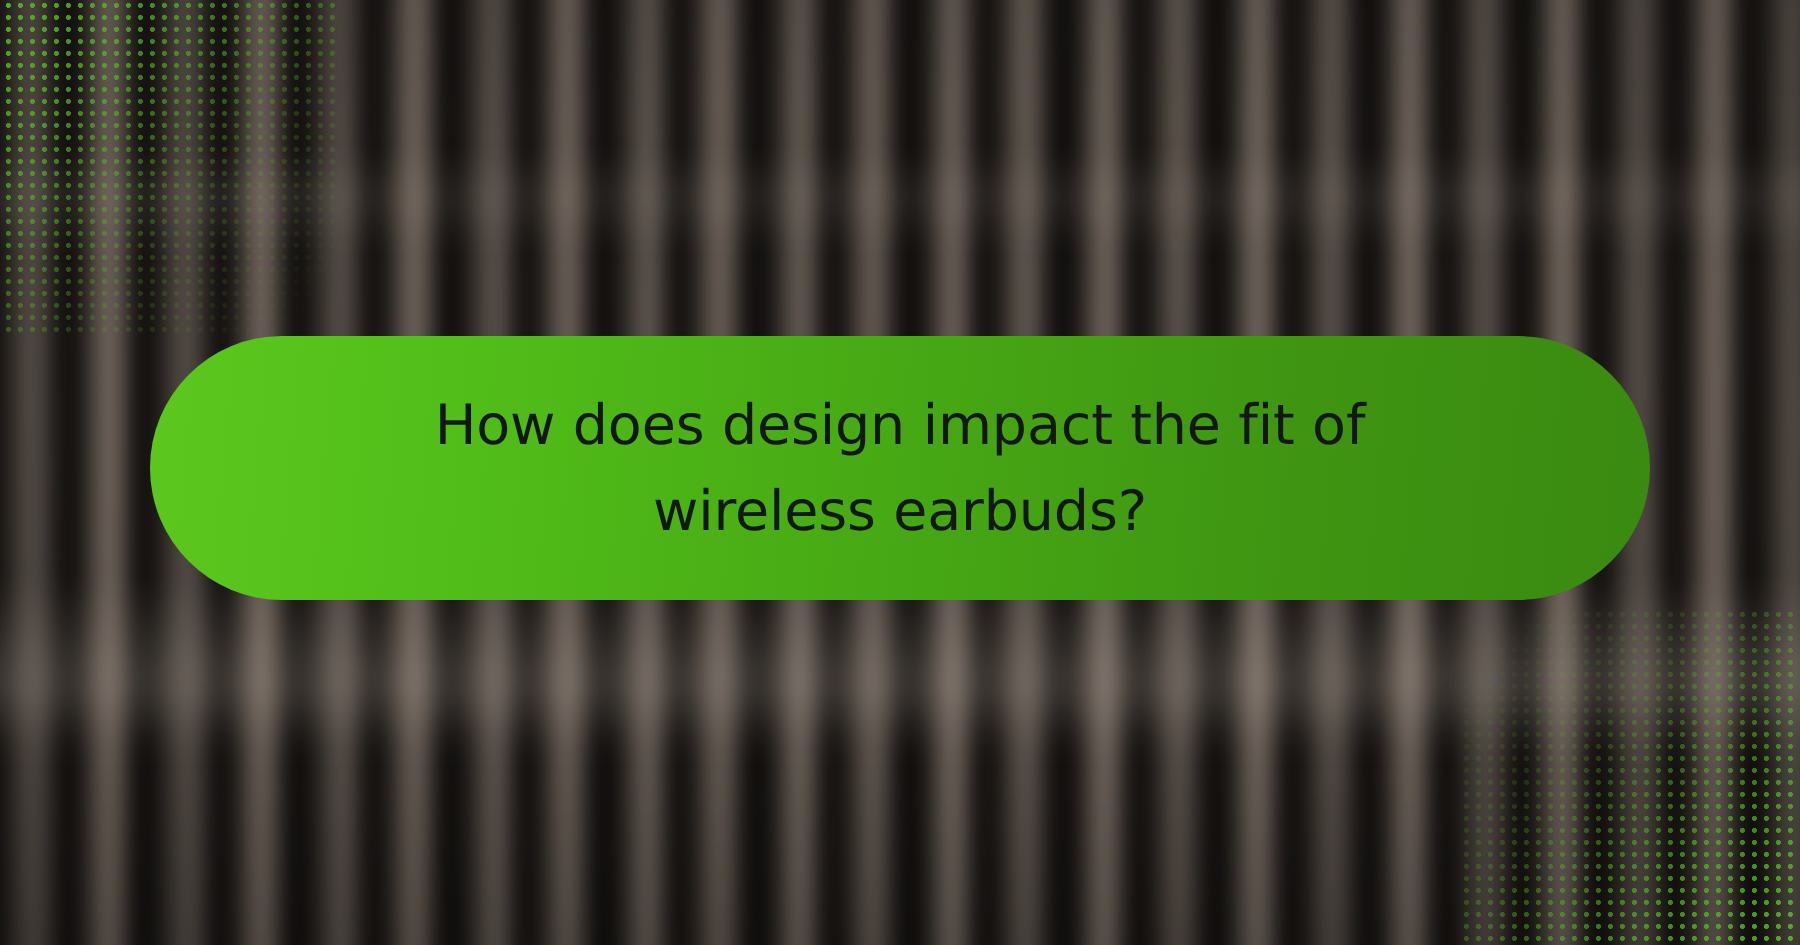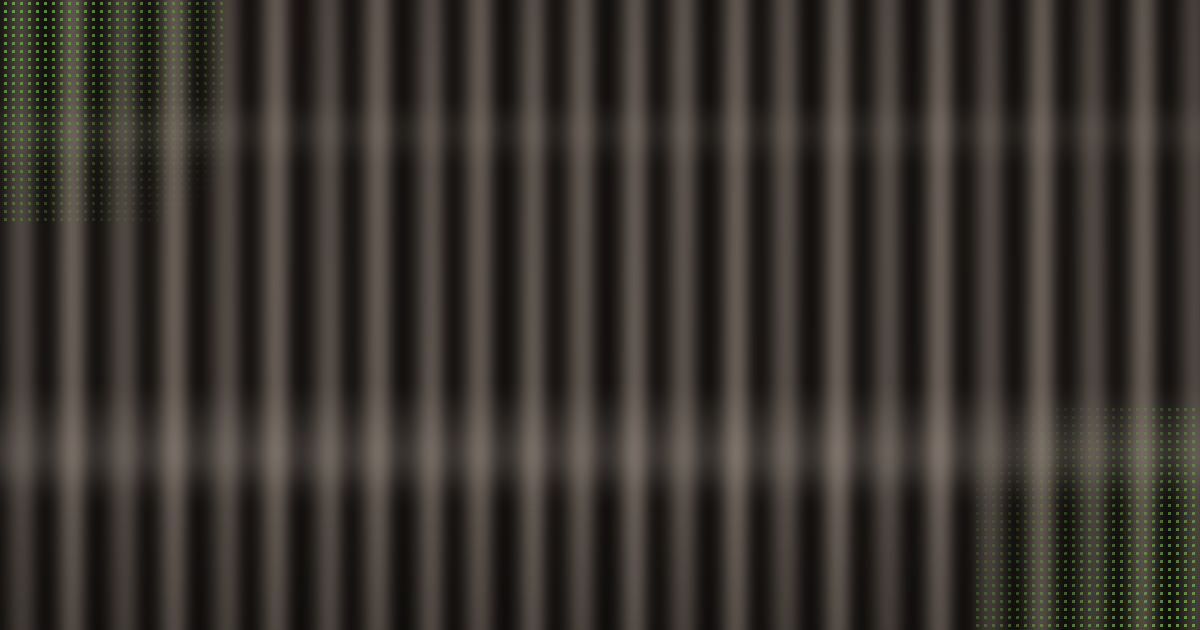--- a/index.html
+++ b/index.html
@@ -165,14 +165,19 @@
   <div class="bg-root">
     <div class="bg-stripes"></div>
     <div class="bg-stripes-2"></div>
     <div class="bg-hband"></div>
     <div class="bg-vignette"></div>
   </div>
 
   <div class="dotgrid dotgrid--tl"></div>
   <div class="dotgrid dotgrid--br"></div>
 
+  <div class="pill-wrap">
+    <div class="pill">
+      <h1 class="pill-title">How does design impact the fit of wireless earbuds?</h1>
+    </div>
+  </div>
 
 </div>
 
 </body></html>

